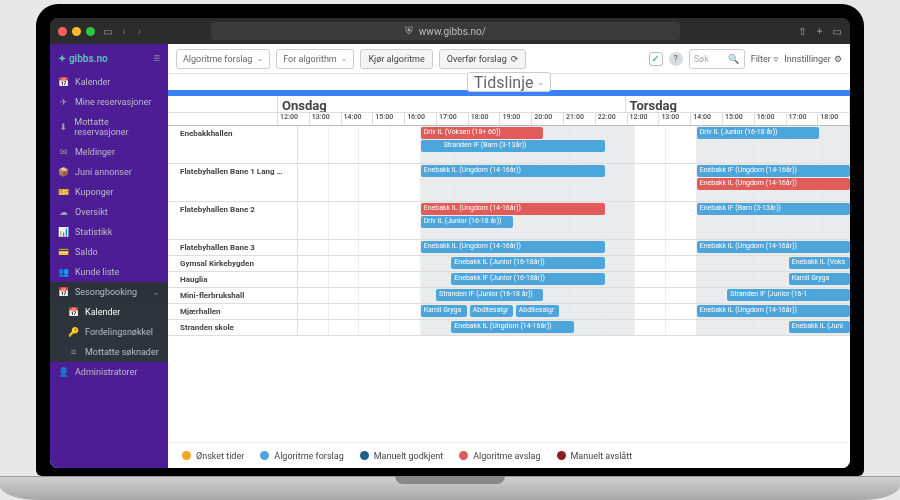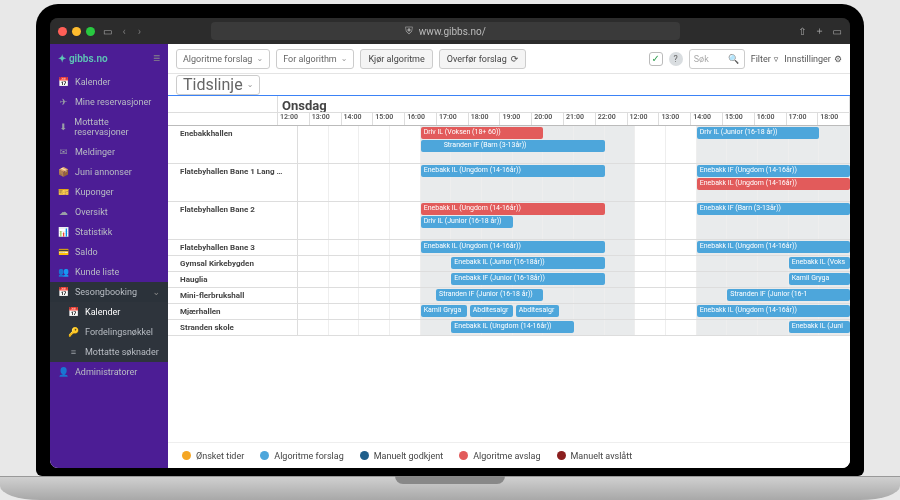--- a/index.html
+++ b/index.html
@@ -31,21 +31,21 @@
   .main { flex: 1; display: flex; flex-direction: column; background: #fff; overflow: hidden; }
   .toolbar { height: 30px; display: flex; align-items: center; gap: 6px; padding: 0 8px; border-bottom: 1px solid #e4e4e4; font-size: 9px; color: #555; }
   .sel { height: 20px; border: 1px solid #ccc; border-radius: 3px; background: #fff; display: flex; align-items: center; padding: 0 6px; gap: 4px; color: #666; cursor: pointer; }
   .sel .cv { font-size: 8px; color: #999; }
   .btn { height: 20px; border: 1px solid #ccc; border-radius: 3px; background: #f4f4f4; display: flex; align-items: center; padding: 0 7px; gap: 4px; color: #444; cursor: pointer; }
   .tool-spacer { flex: 1; }
   .chk { width: 14px; height: 14px; border: 1px solid #bbb; border-radius: 3px; display: flex; align-items: center; justify-content: center; color: #2e9e4f; font-size: 10px; }
   .help { width: 14px; height: 14px; border-radius: 50%; background: #d9dde0; color: #666; font-size: 9px; display: flex; align-items: center; justify-content: center; }
   .search { width: 56px; height: 20px; border: 1px solid #ccc; border-radius: 3px; display: flex; align-items: center; padding: 0 4px; color: #aaa; font-size: 9px; justify-content: space-between; }
   .tl { color: #555; display: flex; align-items: center; gap: 3px; cursor: pointer; }
-  .viewrow { height: 22px; display: flex; justify-content: flex-start; align-items: center; padding: 0 8px; border-bottom: 1px solid #3b82f6; }
+  .viewrow { height: 22px; display: flex; justify-content: center; align-items: center; padding: 0 8px; border-bottom: 6px solid #3b82f6; }
   .grid { flex: 1; overflow: hidden; display: flex; flex-direction: column; font-size: 8px; color: #444; }
   .dayhdr { display: flex; height: 16px; }
   .rowlab { width: 110px; flex-shrink: 0; border-right: 1px solid #ddd; }
   .daycell { flex: 1; border-right: 1px solid #ddd; padding: 2px 4px; font-weight: 700; font-size: 13px; }
   .timehdr { display: flex; height: 14px; border-bottom: 1px solid #bbb; border-top: 1px solid #ddd; }
   .timeslot { flex: 1; border-right: 1px solid #ddd; font-size: 7px; text-align: left; padding-left: 2px; color: #555; font-weight: 600; }
   .row { display: flex; border-bottom: 1px solid #ddd; min-height: 16px; }
   .row.tall { min-height: 38px; }
   .rlabel { width: 130px; flex-shrink: 0; border-right: 1px solid #ddd; padding: 3px 12px; font-size: 8px; font-weight: 700; white-space: nowrap; overflow: hidden; text-overflow: ellipsis; }
   .slots { flex: 1; position: relative; display: flex; }
@@ -196,20 +196,21 @@
             <div class="sel">
               <span>Tidslinje</span>
                 <span class="cv">⌄</span>
             </div>
           </div>
 
           <div class="grid">
             <div class="dayhdr">
               <div class="rowlab"></div>
               <div class="daycell" style="flex:11">Onsdag</div>
+              <div class="daycell" style="flex:7">Torsdag</div>
             </div>
             <div class="timehdr" id="timehdr">
               <div class="rowlab"></div>
             <div class="timeslot">12:00</div>
                 <div class="timeslot">13:00</div>
                 <div class="timeslot">14:00</div>
                 <div class="timeslot">15:00</div>
                 <div class="timeslot">16:00</div>
                 <div class="timeslot">17:00</div>
                 <div class="timeslot">18:00</div>

